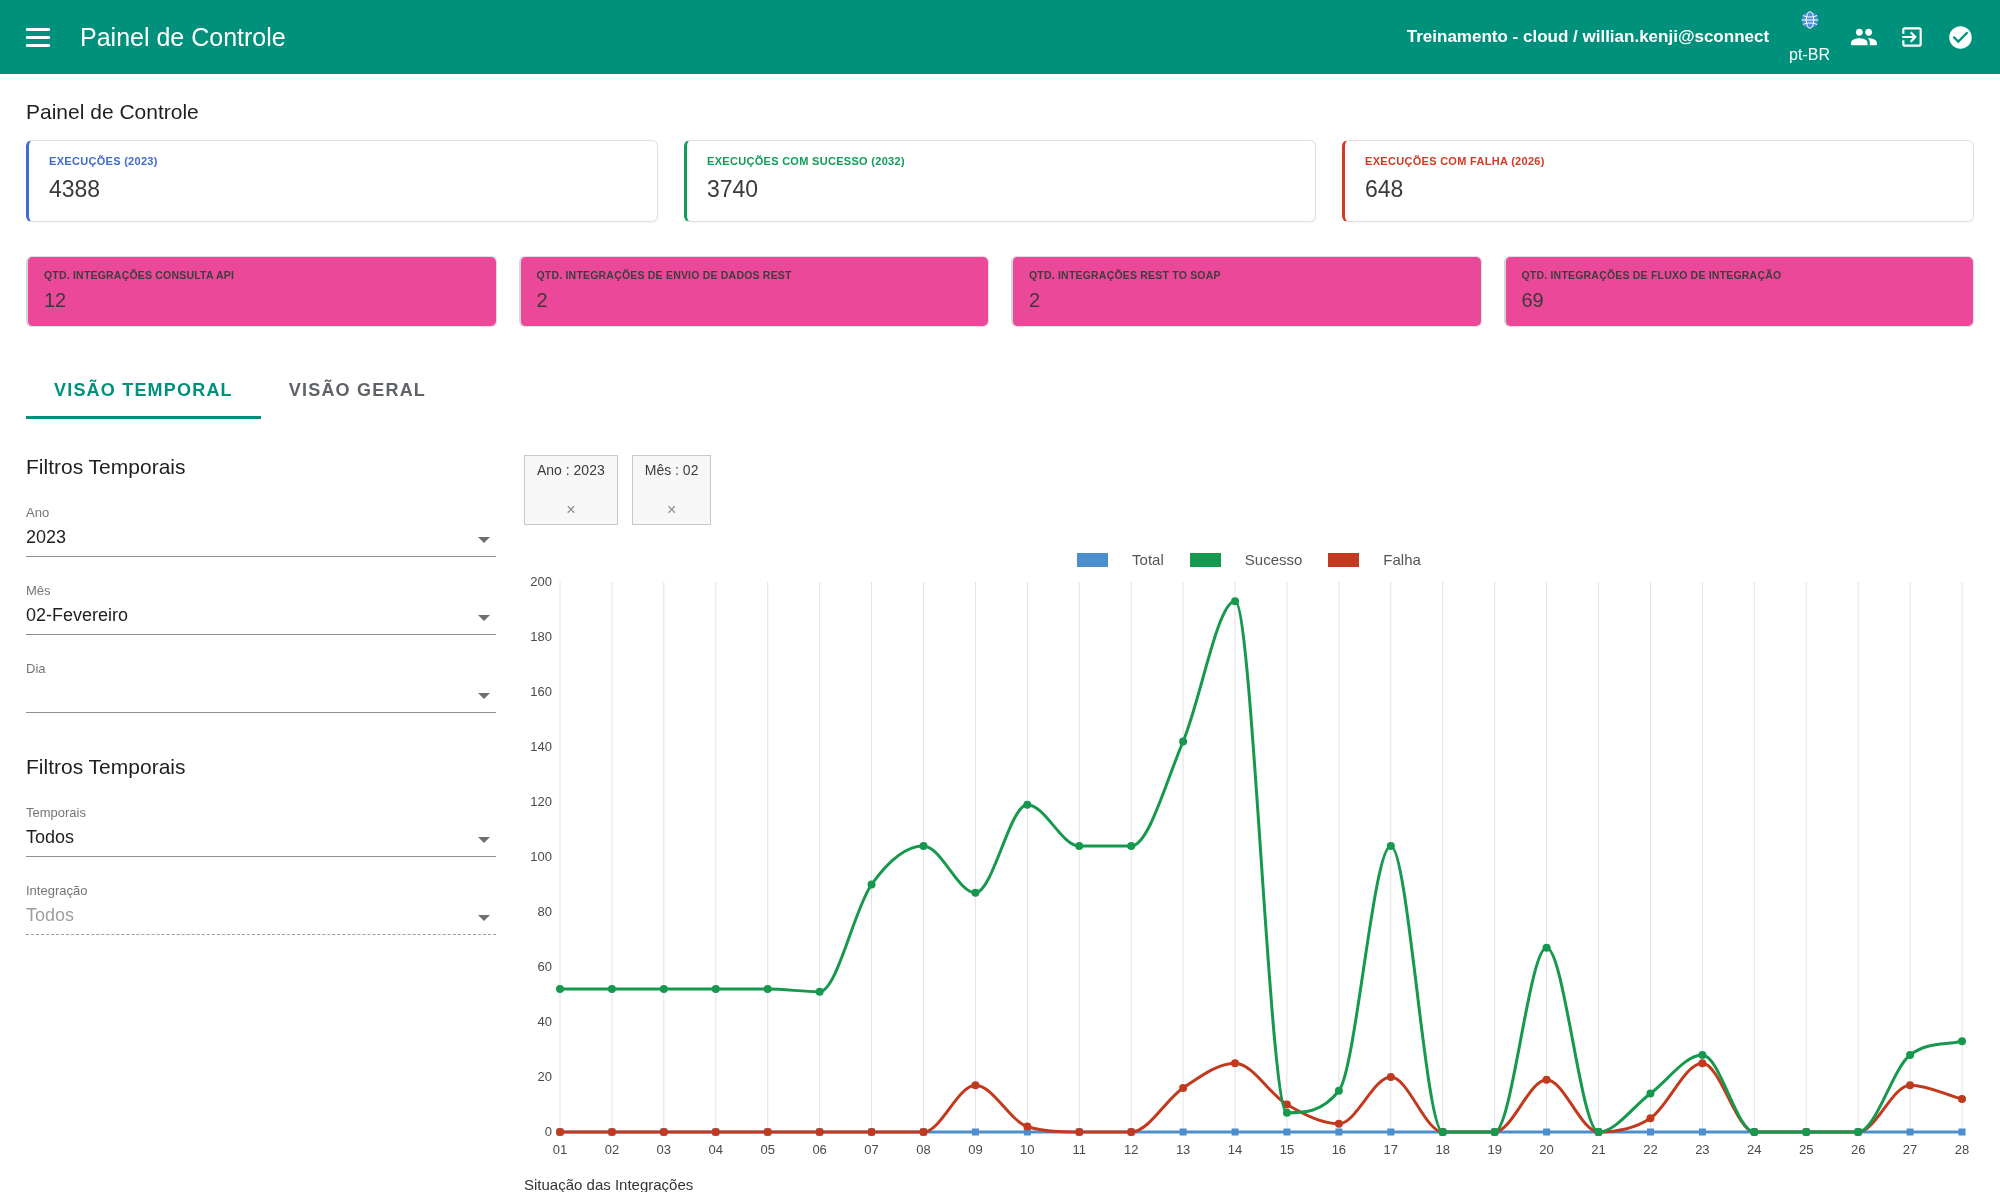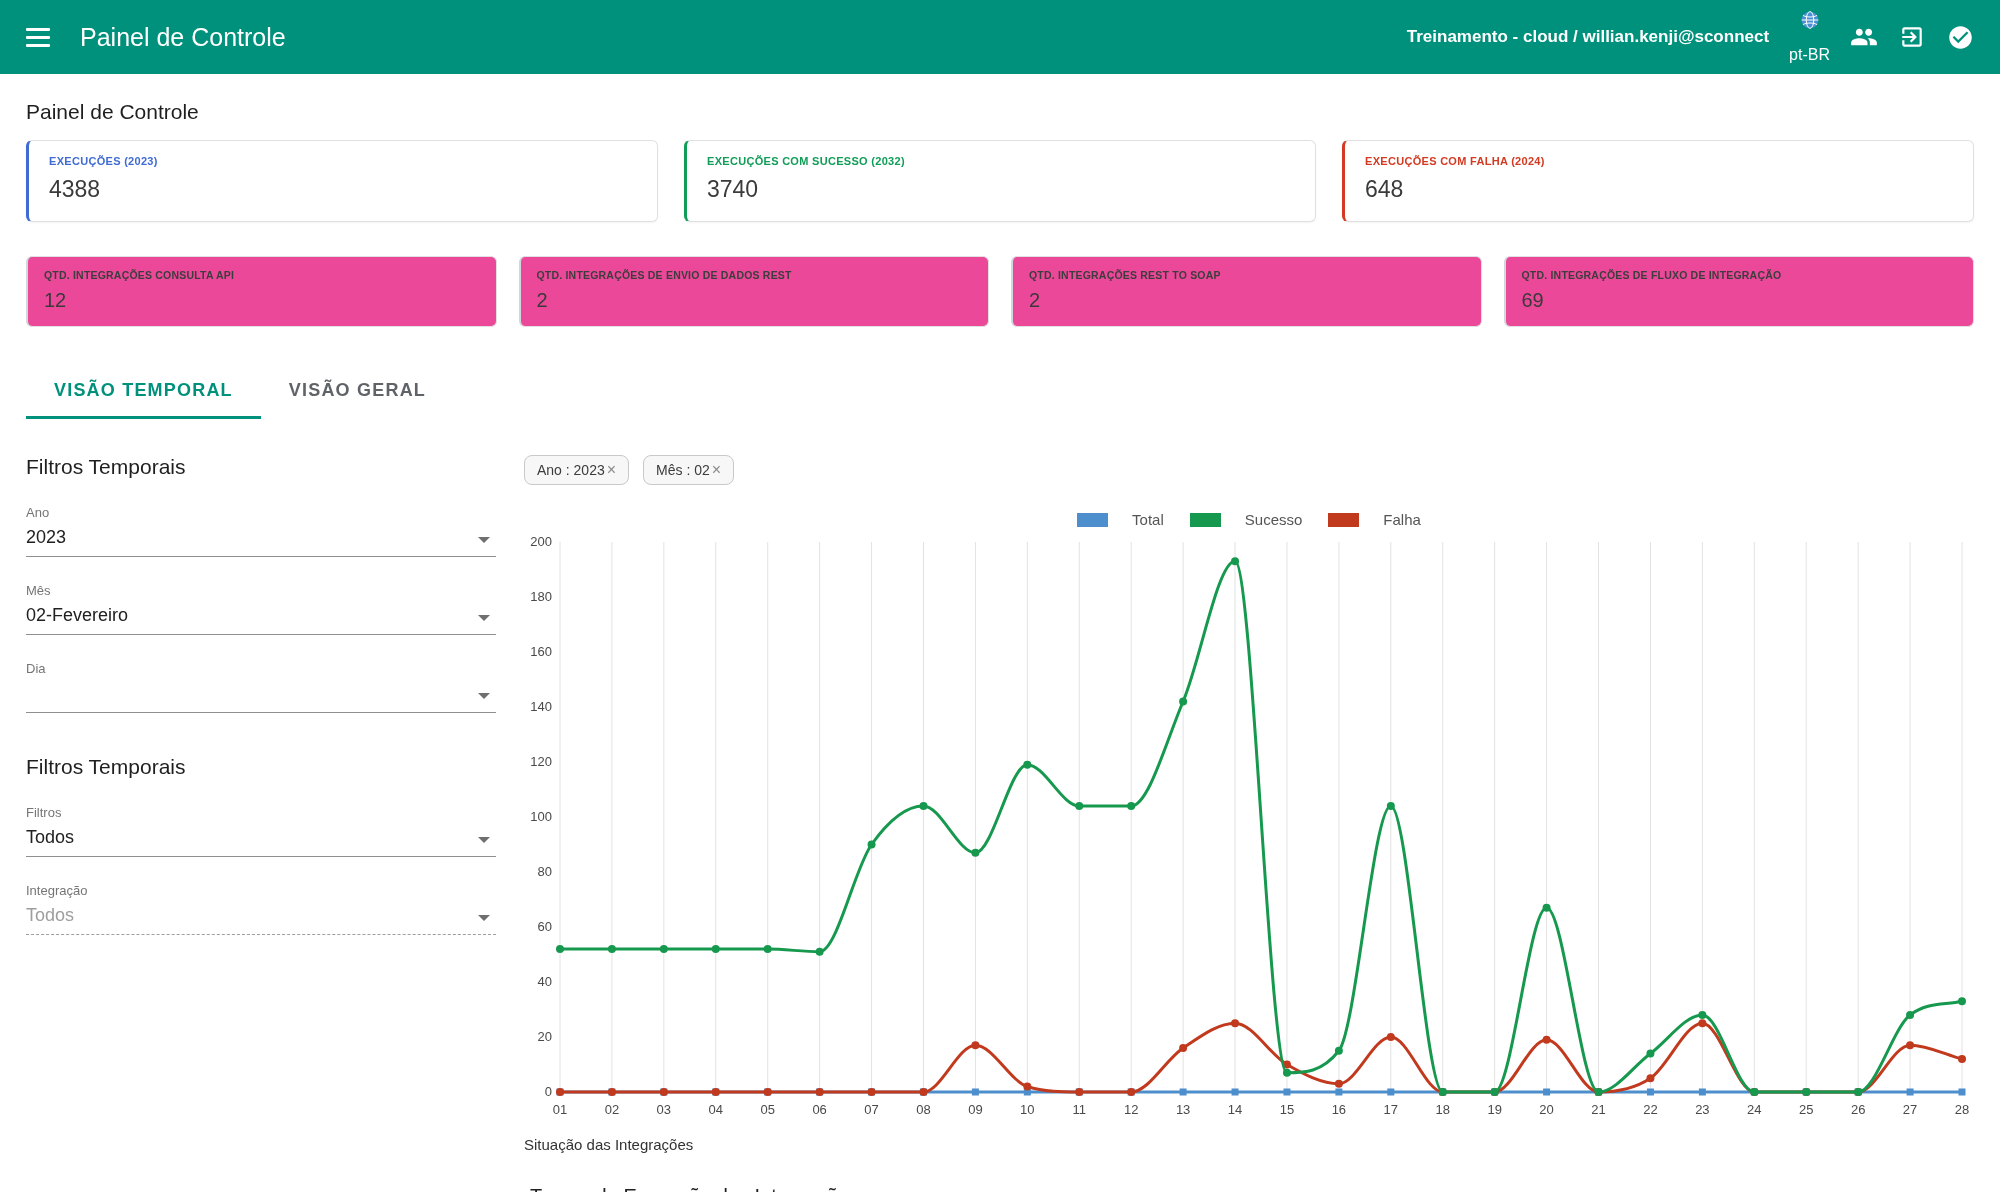--- a/index.html
+++ b/index.html
@@ -48,22 +48,22 @@
   .field { position:relative; margin-top:26px; padding-bottom:7px; border-bottom:1px solid #8f8f8f; cursor:pointer; }
   .flabel { font-size:13px; color:#757575; }
   .fvalue { font-size:18px; color:#212121; margin-top:7px; min-height:22px; }
   .field.disabled { border-bottom:1px dashed #9e9e9e; }
   .field.disabled .fvalue { color:#9e9e9e; }
   .dd-arrow { position:absolute; right:6px; bottom:13px; width:0; height:0;
     border-left:6px solid transparent; border-right:6px solid transparent; border-top:6px solid #6f6f6f; }
 
   .chart-area { flex:1; padding-left:28px; }
   .chips { display:flex; gap:14px; }
-  .chip { display:flex; align-items:center; gap:2px; background:#f7f7f7; border:1px solid #c9c9c9;
-    border-radius:8px; padding:6px 12px; font-size:14px; color:#3c3c3c; }
+  .chip { display:flex; align-items:center; gap:24px; background:#f7f7f7; border:1px solid #c9c9c9;
+    border-radius:0; padding:6px 12px; font-size:14px; color:#3c3c3c;flex-direction:column; }
   .chip-x { color:#8a8a8a; font-size:16px; line-height:1; cursor:pointer; }
 
   .legend { display:flex; justify-content:center; gap:26px; margin-top:26px; font-size:15px; color:#555; }
   .legend-item { display:flex; align-items:center; gap:24px; }
   .swatch { width:31px; height:14px; display:inline-block; }
 
   #chart-svg { display:block; margin-top:4px; }
   #chart-svg text { font-family:"Liberation Sans", sans-serif; }
 
   .chart-caption { font-size:15px; color:#333; margin-top:4px; }
@@ -114,21 +114,21 @@
   <div class="stat-row">
     <div class="stat-card" style="border-left-color: rgb(63, 107, 210);">
       <div class="stat-label" style="color: rgb(63, 107, 210);">EXECUÇÕES (2023)</div>
       <div class="stat-value">4388</div>
     </div>
     <div class="stat-card" style="border-left-color: rgb(15, 157, 88);">
       <div class="stat-label" style="color: rgb(15, 157, 88);">EXECUÇÕES COM SUCESSO (2032)</div>
       <div class="stat-value">3740</div>
     </div>
     <div class="stat-card" style="border-left-color: rgb(210, 58, 34);">
-      <div class="stat-label" style="color: rgb(210, 58, 34);">EXECUÇÕES COM FALHA (2024)</div>
+      <div class="stat-label" style="color: rgb(210, 58, 34);">EXECUÇÕES COM FALHA (2026)</div>
       <div class="stat-value">648</div>
     </div>
   </div>
 
   <div class="qty-row">
     <div class="qty-card">
       <div class="qty-label">QTD. INTEGRAÇÕES CONSULTA API</div>
       <div class="qty-value">12</div>
     </div>
     <div class="qty-card">
@@ -168,21 +168,21 @@
 
       <div class="field">
         <div class="flabel">Dia</div>
         <div class="fvalue"></div>
         <span class="dd-arrow"></span>
       </div>
 
       <h2 class="second">Filtros Temporais</h2>
 
       <div class="field">
-        <div class="flabel">Filtros</div>
+        <div class="flabel">Temporais</div>
         <div class="fvalue">Todos</div>
         <span class="dd-arrow"></span>
       </div>
 
       <div class="field disabled">
         <div class="flabel">Integração</div>
         <div class="fvalue">Todos</div>
         <span class="dd-arrow"></span>
       </div>
     </div>

